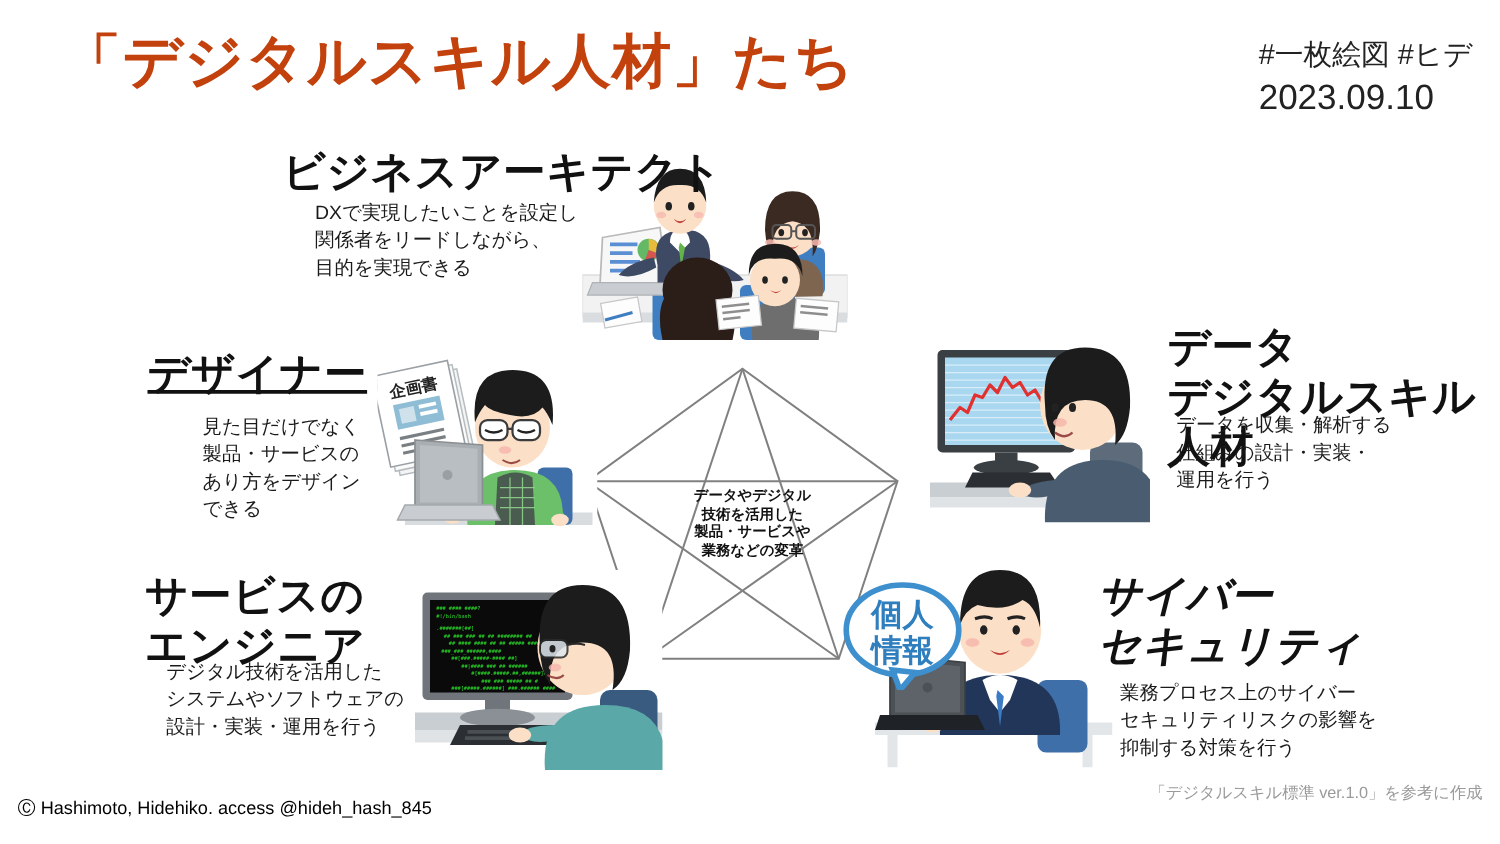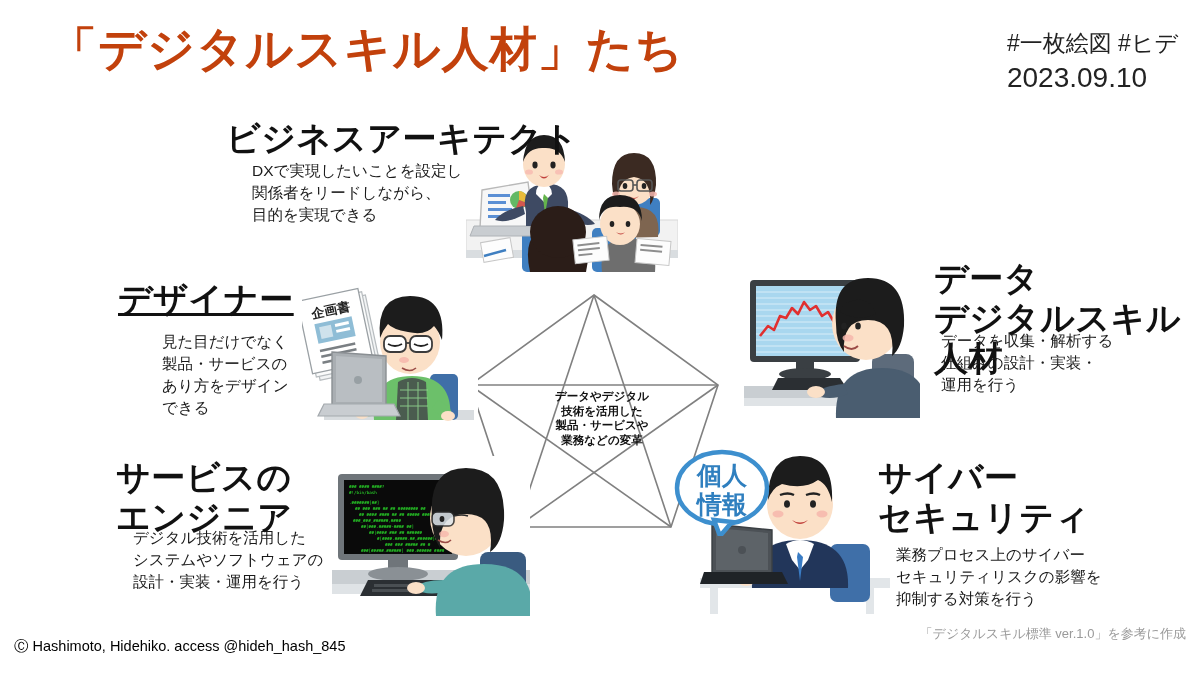--- a/index.html
+++ b/index.html
@@ -49,29 +49,29 @@
 
   #t-ds{left:934px;top:258px;}
   #d-ds{left:941px;top:330px;}
 
   #t-de{left:118px;top:279px;text-decoration:underline;}
   #d-de{left:135px;top:331px;margin-left:27px;}
 
   #t-se{left:116px;top:457px;}
   #d-se{left:133px;top:527px;}
 
-  #t-cs{left:878px;top:457px;}
+  #t-cs{left:878px;top:457px;font-style:italic;}
   #d-cs{left:896px;top:527px;margin-top:17px;}
 
   
   .pent-wrap{position:absolute;left:450px;top:280px;width:290px;height:270px;}
   .center-text{
     position:absolute;left:527px;top:390px;width:150px;
     font-size:11.5px;font-weight:bold;color:#111;
-    line-height:1.28;text-align:center;white-space:pre-line;font-family:Liberation Mono, monospace;
+    line-height:1.28;text-align:center;white-space:pre-line;
   }
 
   
   .illus{position:absolute;}
 
   
   .copyright{
     position:absolute;left:14px;top:637px;
     font-size:14.5px;color:#000000;white-space:nowrap;
   }
@@ -367,21 +367,21 @@
       <ellipse cx="122" cy="62" rx="5.5" ry="3.4" fill="#f6b6ab" opacity="0.85"></ellipse>
       <path d="M92,68 q8,8 16,0 q-8,5 -16,0z" fill="#c1413c"></path>
 
       <polygon points="12,72 72,78 72,122 12,122" fill="#4c5156" stroke="#3a3f43" stroke-width="1.4"></polygon>
       <polygon points="16,76 68,81 68,118 16,118" fill="#5d6368"></polygon>
       <circle cx="42" cy="98" r="4" fill="#4c5156"></circle>
       <polygon points="4,120 82,120 88,132 0,132" fill="#1f2327"></polygon>
     </svg>
   </div>
 
-  <div class="illus" style="left:672px;top:448px;">
+  <div class="illus" style="left:672px;top:464px;">
     <svg width="104" height="88" viewBox="0 0 104 88">
       <ellipse cx="50" cy="40" rx="45" ry="36" fill="#ffffff" stroke="#3d8fce" stroke-width="4.5"></ellipse>
       <path d="M42,72 l6,16 l12,-14 z" fill="#ffffff" stroke="#3d8fce" stroke-width="4.5"></path>
       <ellipse cx="50" cy="40" rx="45" ry="36" fill="#ffffff" opacity="0"></ellipse>
       <text x="50" y="36" font-family="'DejaVu Sans',sans-serif" font-size="25" font-weight="bold" fill="#2f7fbf" text-anchor="middle">個人</text>
       <text x="50" y="65" font-family="'DejaVu Sans',sans-serif" font-size="25" font-weight="bold" fill="#2f7fbf" text-anchor="middle">情報</text>
     </svg>
   </div>
 
   <div class="role-title" id="t-ba">ビジネスアーキテクト</div>

